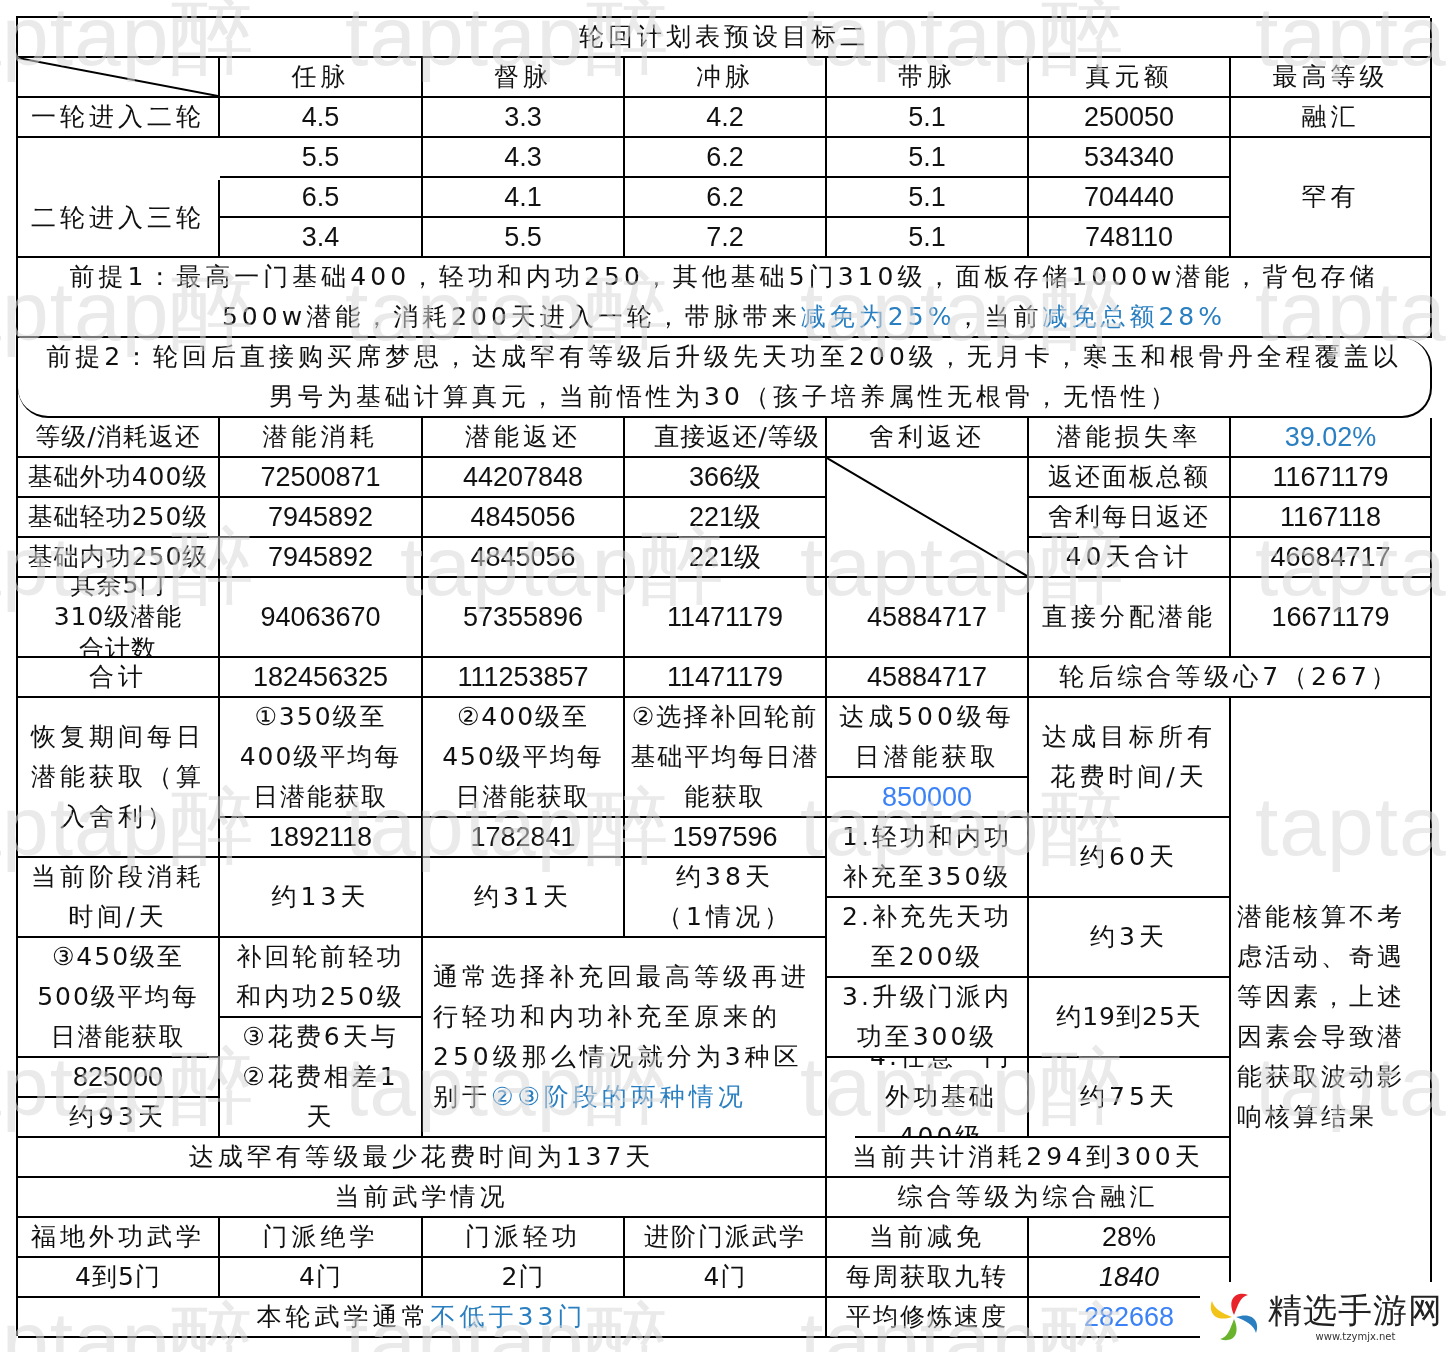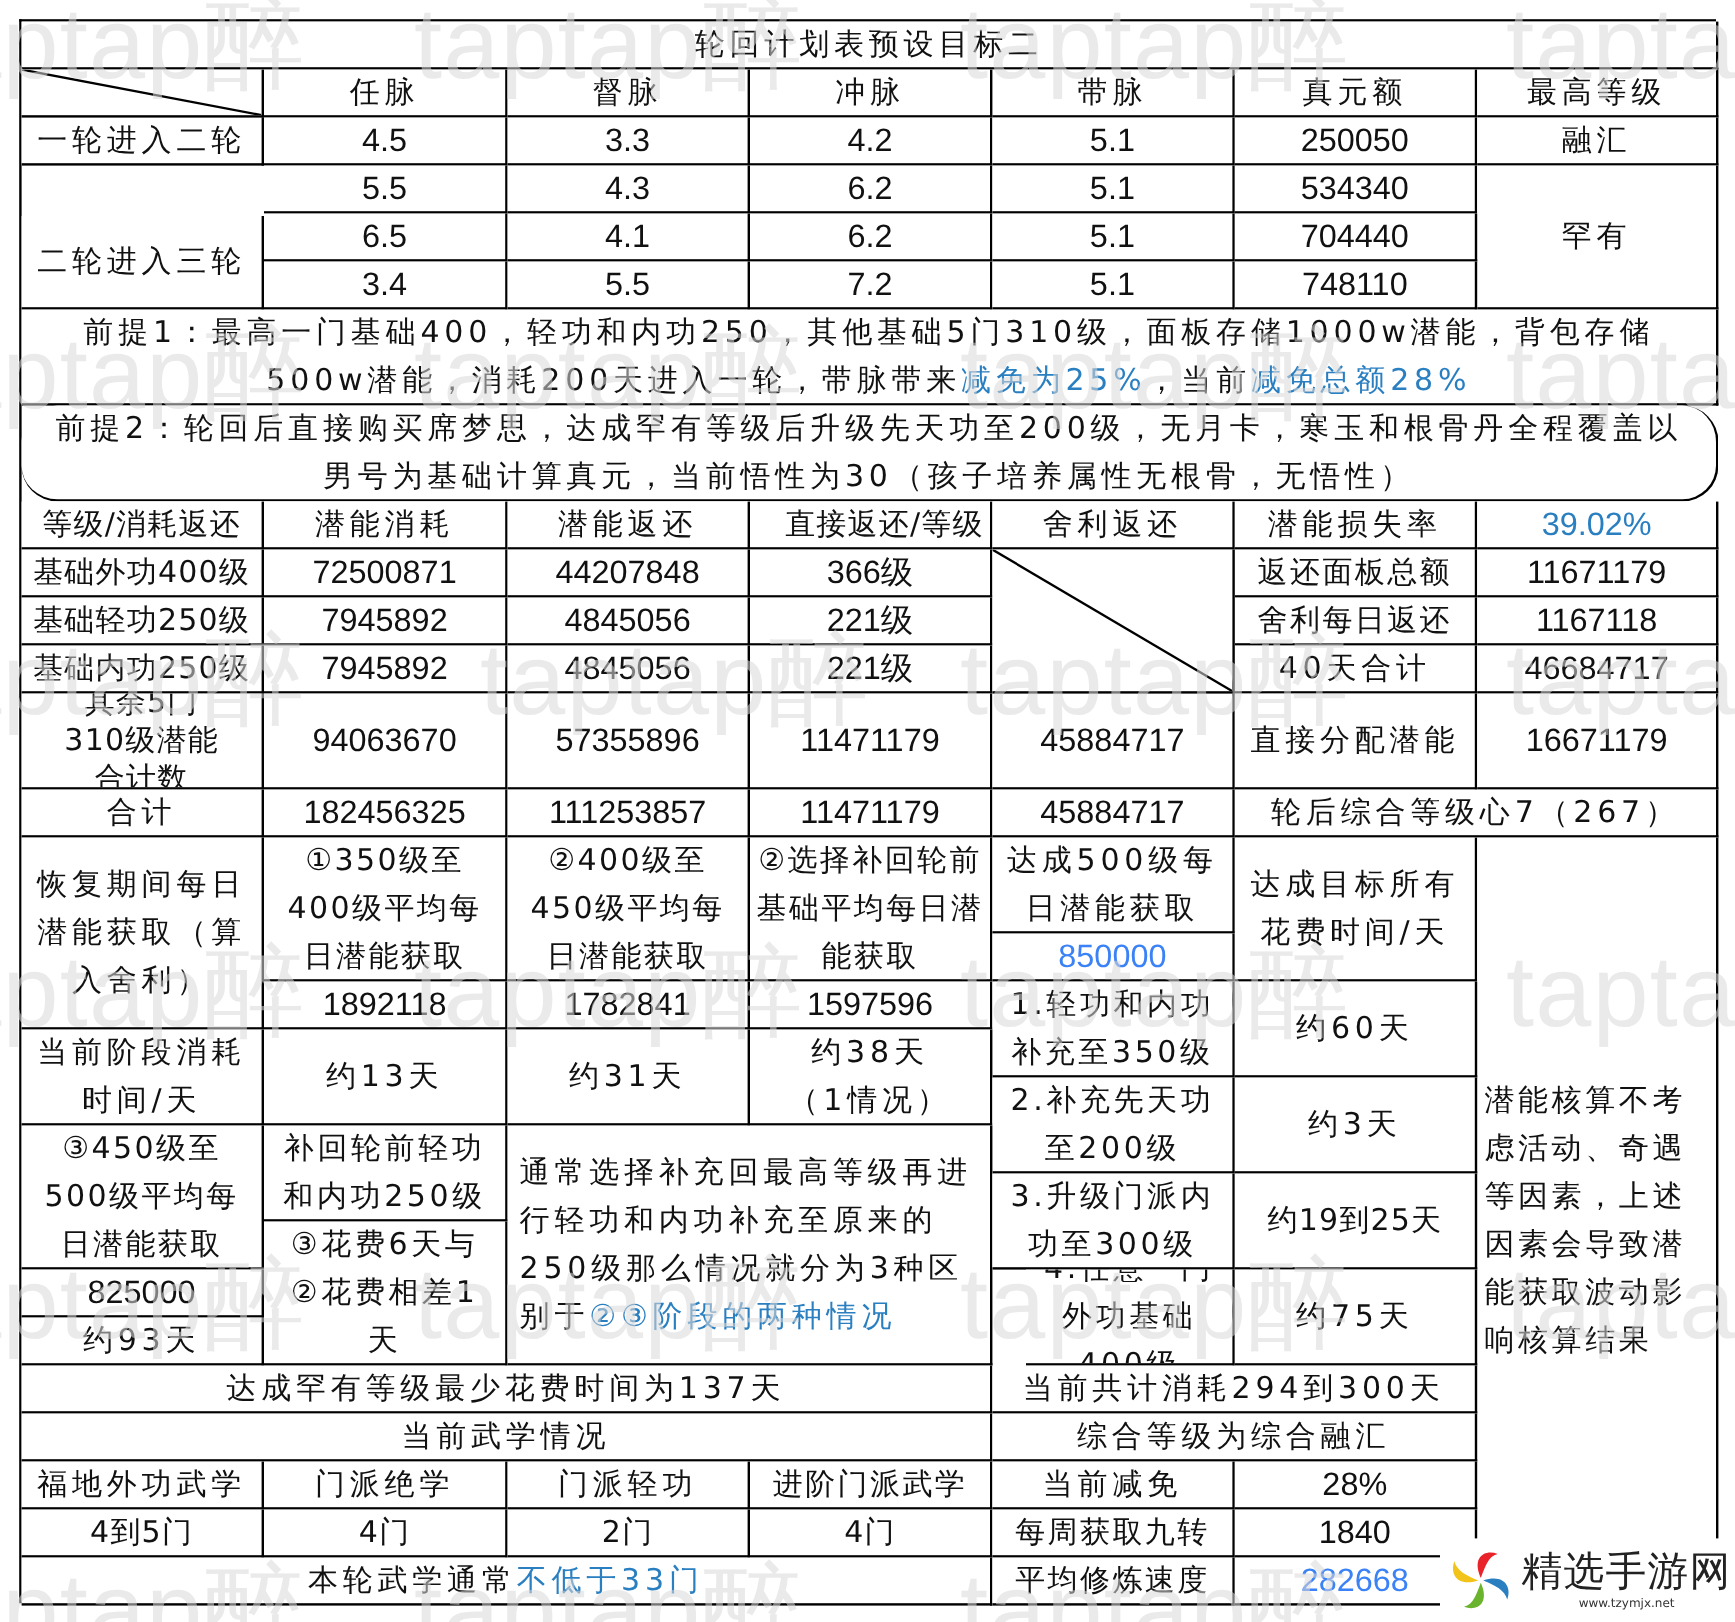--- a/index.html
+++ b/index.html
@@ -196,21 +196,21 @@
   <div class="c" style="grid-column:2;grid-row:31;">门派绝学</div>
   <div class="c" style="grid-column:3;grid-row:31;">门派轻功</div>
   <div class="c" style="grid-column:4;grid-row:31;letter-spacing:2px;">进阶门派武学</div>
   <div class="c" style="grid-column:5;grid-row:31;">当前减免</div>
   <div class="c num" style="grid-column:6;grid-row:31;">28%</div>
   <div class="c" style="grid-column:1;grid-row:32;letter-spacing:1px;">4到5门</div>
   <div class="c" style="grid-column:2;grid-row:32;letter-spacing:1px;">4门</div>
   <div class="c" style="grid-column:3;grid-row:32;letter-spacing:1px;">2门</div>
   <div class="c" style="grid-column:4;grid-row:32;letter-spacing:1px;">4门</div>
   <div class="c" style="grid-column:5;grid-row:32;letter-spacing:2px;">每周获取九转</div>
-  <div class="c num" style="grid-column:6;grid-row:32;">1840</div>
+  <div class="c num" style="grid-column:6;grid-row:32;font-style:italic;">1840</div>
   <div class="c" style="grid-column:1/5;grid-row:33;">
     <span><span>本轮武学通常</span><span class="blue">不低于33门</span></span>
   </div>
   <div class="c" style="grid-column:5;grid-row:33;letter-spacing:2px;">平均修炼速度</div>
   <div class="c num red" style="grid-column:6;grid-row:33;">282668</div>
 </div>
 
 <div class="logo">
   <svg class="mark" viewBox="0 0 60 60">
     <path d="M30 28 C22 10, 34 4, 44 8 C36 10, 34 18, 30 28Z" fill="#e8232a"></path>

